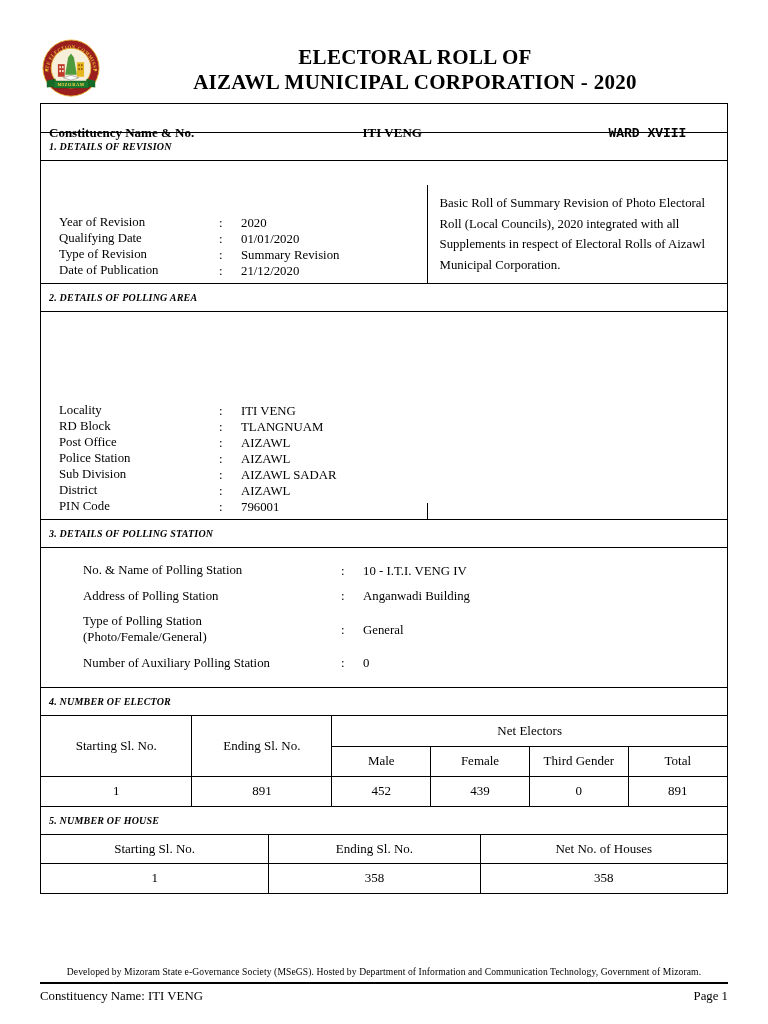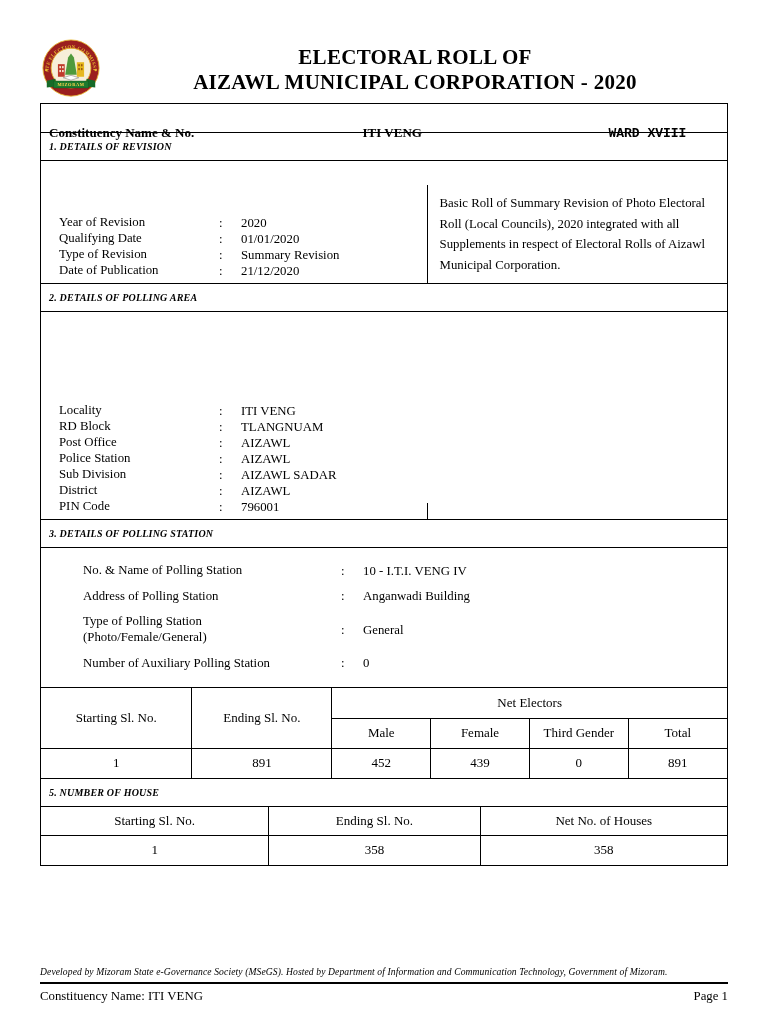--- a/index.html
+++ b/index.html
@@ -48,21 +48,21 @@
   .f-value { padding-left:8px; }
 
   
   table.inner { width:100%; border-collapse:collapse; border-style:hidden;
                 font-size:13px; text-align:center; table-layout:fixed; }
   table.inner td { border:1.4px solid #000; height:30px; vertical-align:middle;text-align:center; }
   table.inner td.hdr28 { height:28px; }
 
   
   .footer { position:absolute; left:40px; right:40px; top:966px; }
-  .credit { text-align:left; font-size:9.6px; letter-spacing:0.1px;font-style:italic; }
+  .credit { text-align:center; font-size:9.6px; letter-spacing:0.1px; }
   .rule { border-top:2.3px solid #000; margin-top:5px; }
   .bottom-bar { display:flex; justify-content:space-between; margin-top:5px;
                 font-weight:normal; font-size:12.8px; }
 </style>
 </head>
 <body>
 
 <div class="page">
   <div class="content">
 
@@ -201,20 +201,21 @@
           <span class="f-colon">:</span>
           <span class="f-value">General</span>
         </div>
         <div class="field-row wide">
           <span class="f-label">Number of Auxiliary Polling Station</span>
           <span class="f-colon">:</span>
           <span class="f-value">0</span>
         </div>
       </div>
 
+      <div class="row sec-head">4. NUMBER OF ELECTOR</div>
       <div class="row">
         <table class="inner">
           <tbody>
               <tr>
             <td rowspan="2" style="width:22%">Starting Sl. No.</td>
             <td rowspan="2" style="width:20.4%">Ending Sl. No.</td>
             <td colspan="4">Net Electors</td>
           </tr>
           <tr>
             <td style="width:11.7%">Male</td>

